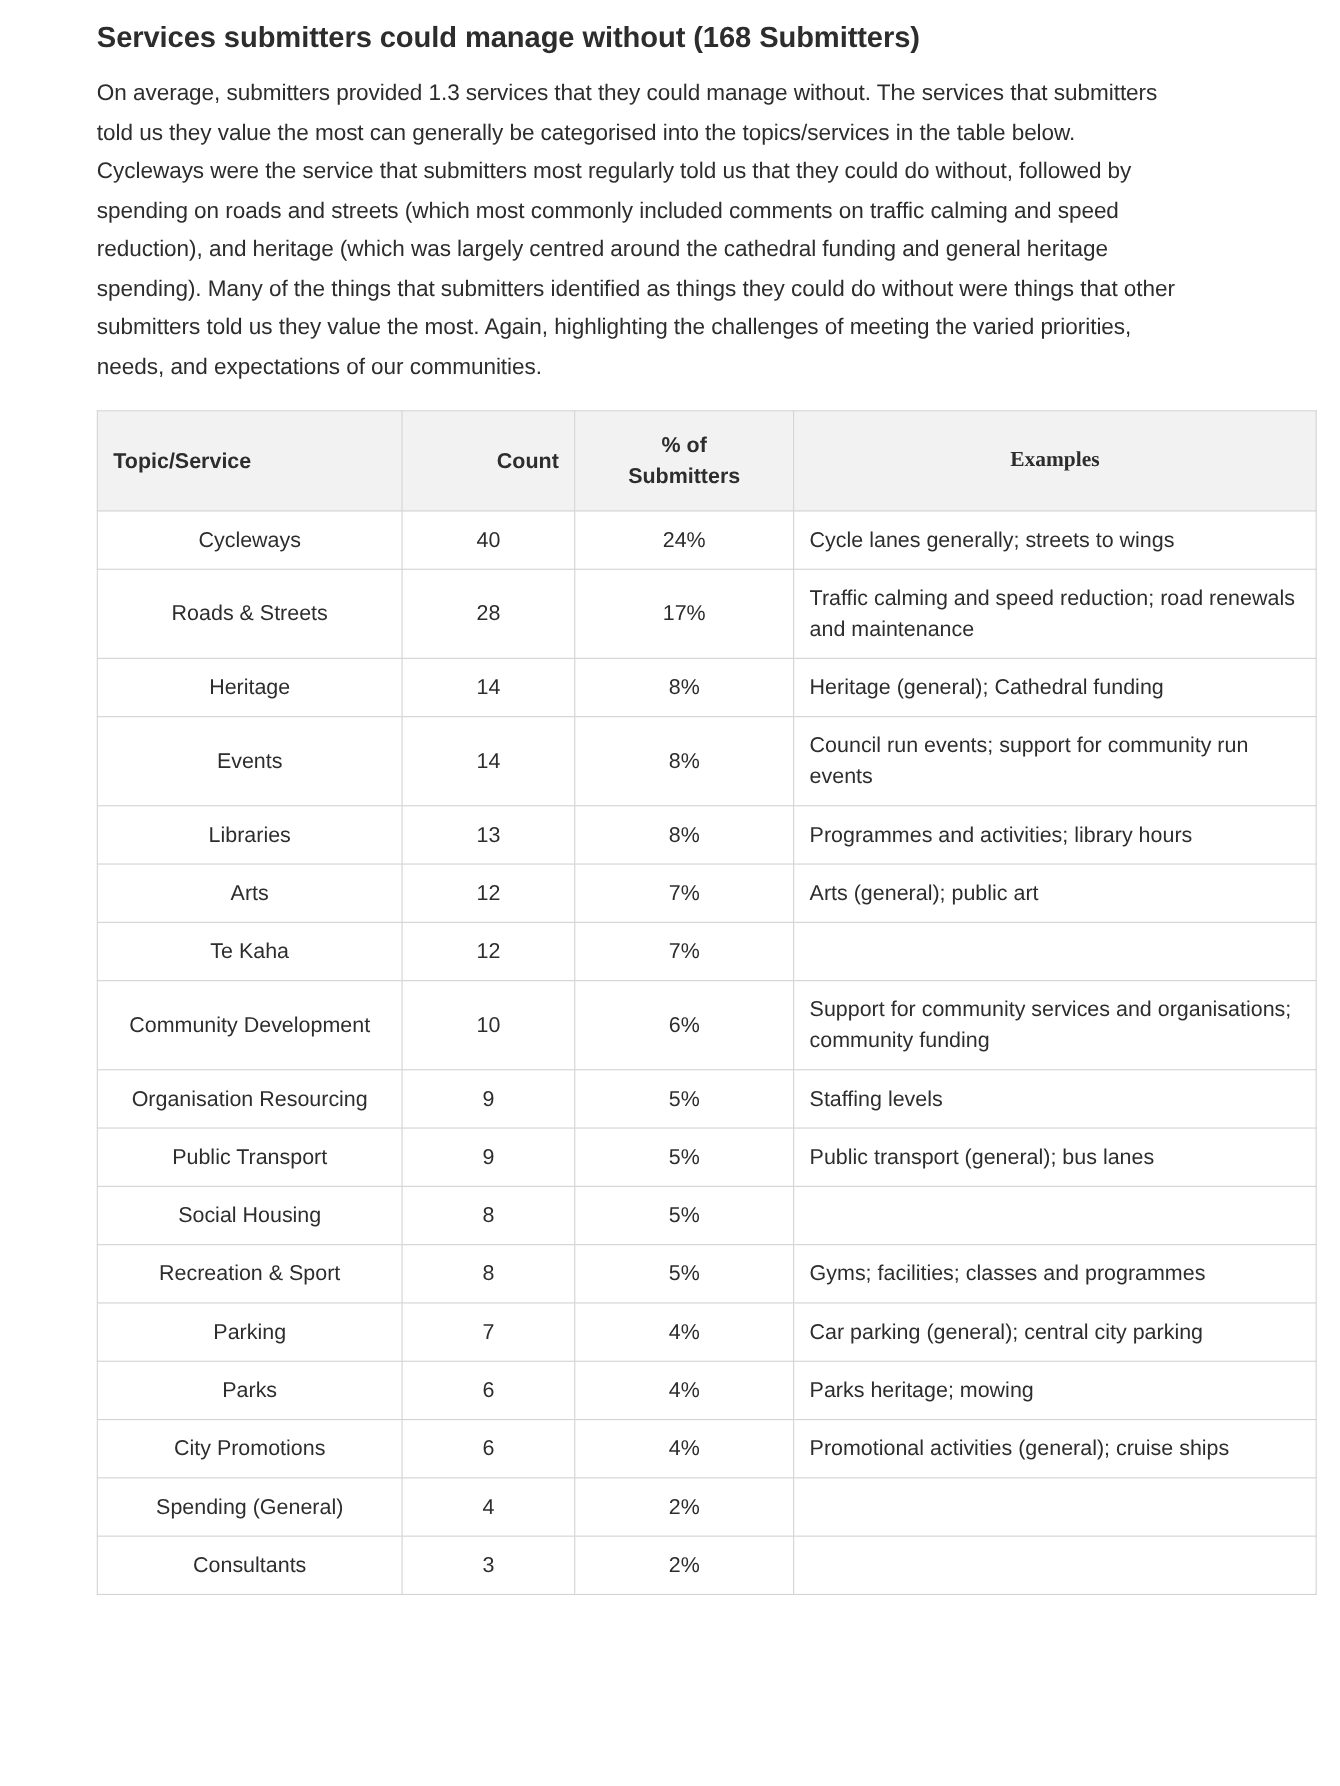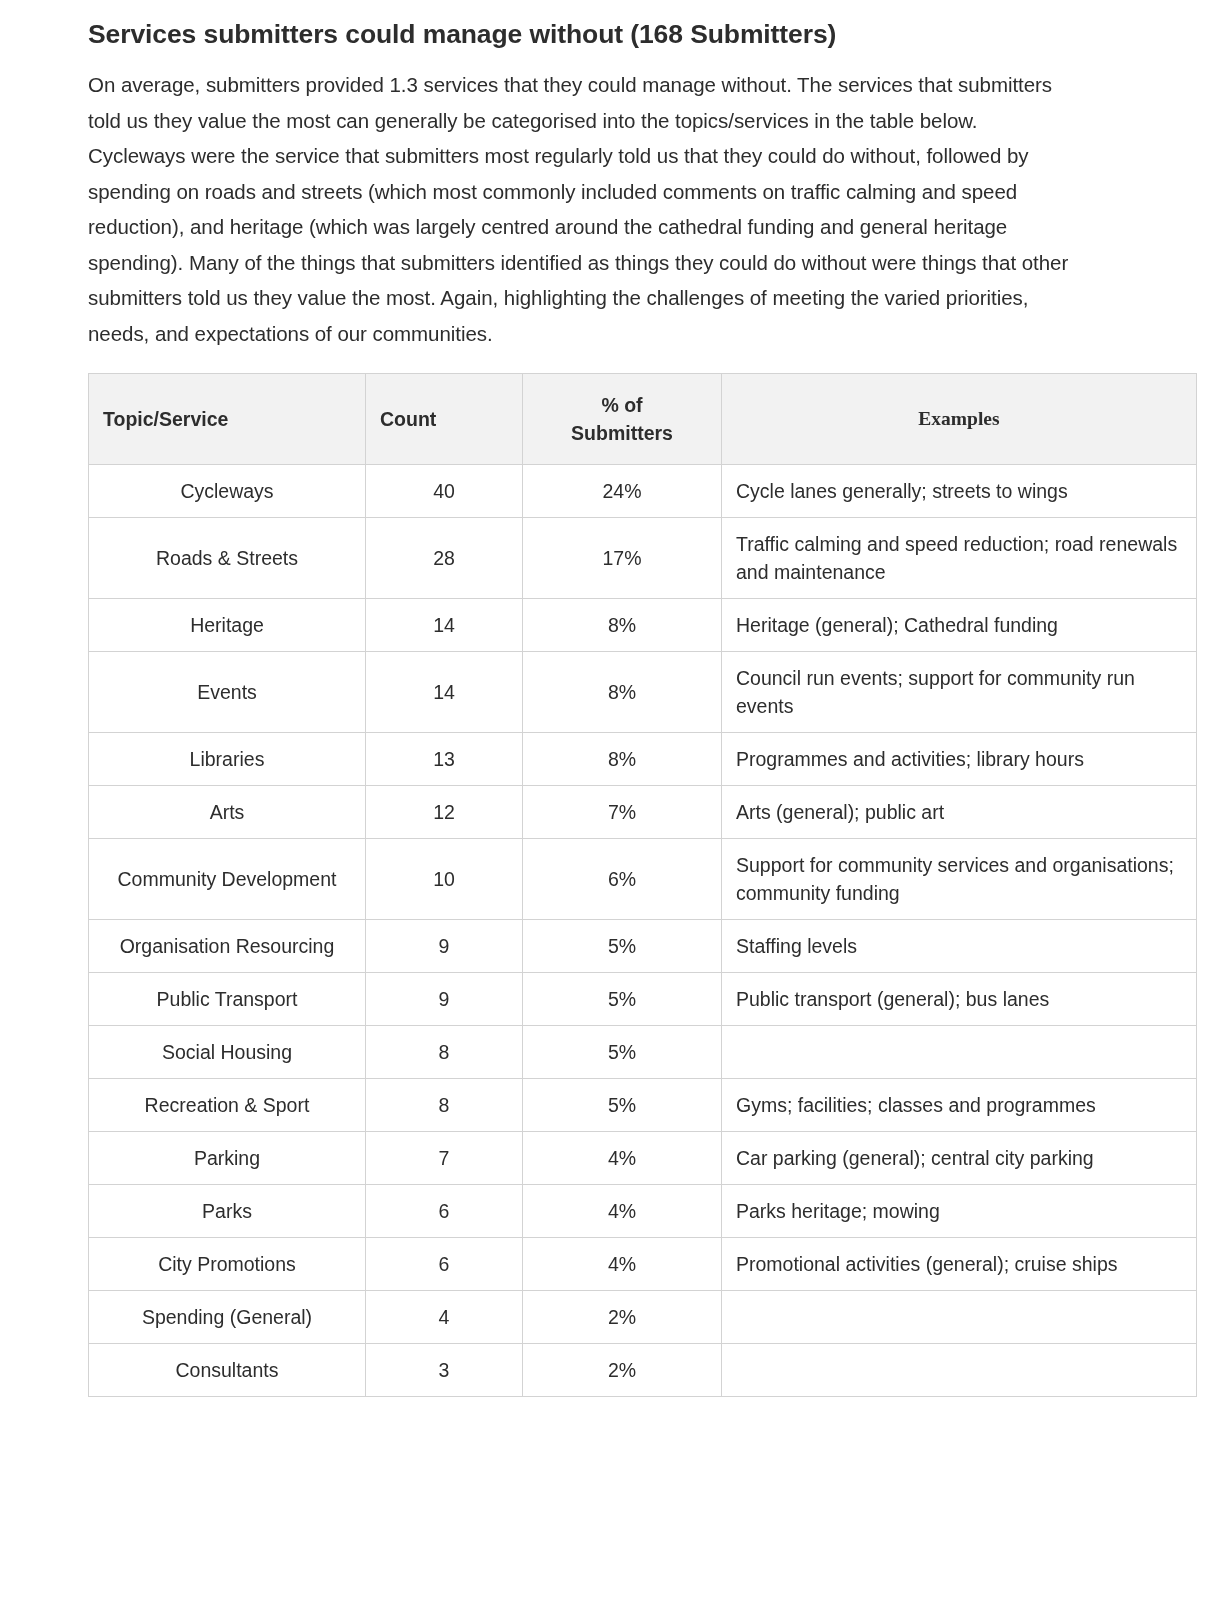--- a/index.html
+++ b/index.html
@@ -55,21 +55,21 @@
     background: #f2f2f2;
     font-weight: bold;
     padding: 16px 14px;
     height: 58px;
   }
   table.data-table thead th.col-topic {
     text-align: left;
     width: 248px;
   }
   table.data-table thead th.col-count {
-    text-align: left;
+    text-align: right;
     width: 128px;
   }
   table.data-table thead th.col-pct {
     text-align: center;
     width: 170px;
   }
   table.data-table thead th.col-examples {
     text-align: center;
     width: 446px;
     font-family: Liberation Serif, serif;
@@ -136,20 +136,26 @@
           <td class="cell-pct">8%</td>
           <td class="cell-examples">Programmes and activities; library hours</td>
         </tr>
         <tr>
           <td class="cell-topic">Arts</td>
           <td class="cell-count">12</td>
           <td class="cell-pct">7%</td>
           <td class="cell-examples">Arts (general); public art</td>
         </tr>
         <tr>
+          <td class="cell-topic">Te Kaha</td>
+          <td class="cell-count">12</td>
+          <td class="cell-pct">7%</td>
+          <td class="cell-examples"></td>
+        </tr>
+        <tr>
           <td class="cell-topic">Community Development</td>
           <td class="cell-count">10</td>
           <td class="cell-pct">6%</td>
           <td class="cell-examples">Support for community services and organisations; community funding</td>
         </tr>
         <tr>
           <td class="cell-topic">Organisation Resourcing</td>
           <td class="cell-count">9</td>
           <td class="cell-pct">5%</td>
           <td class="cell-examples">Staffing levels</td>

